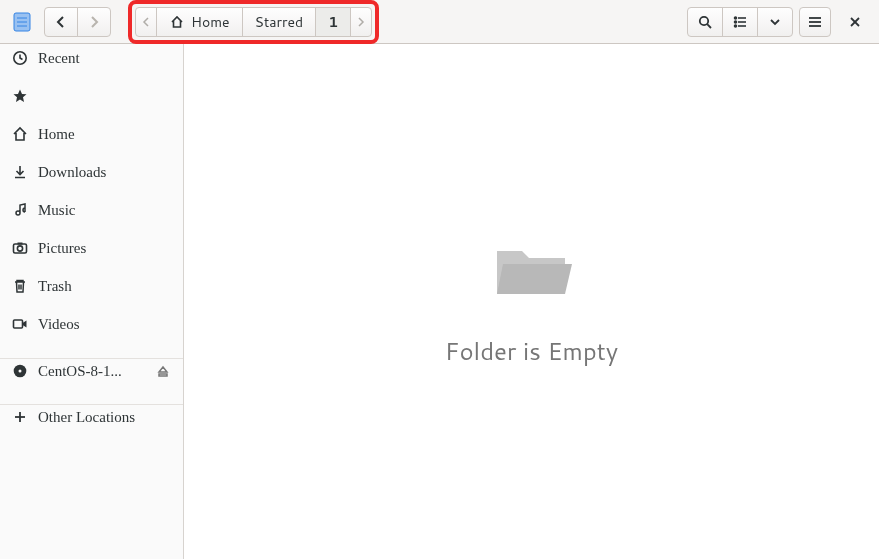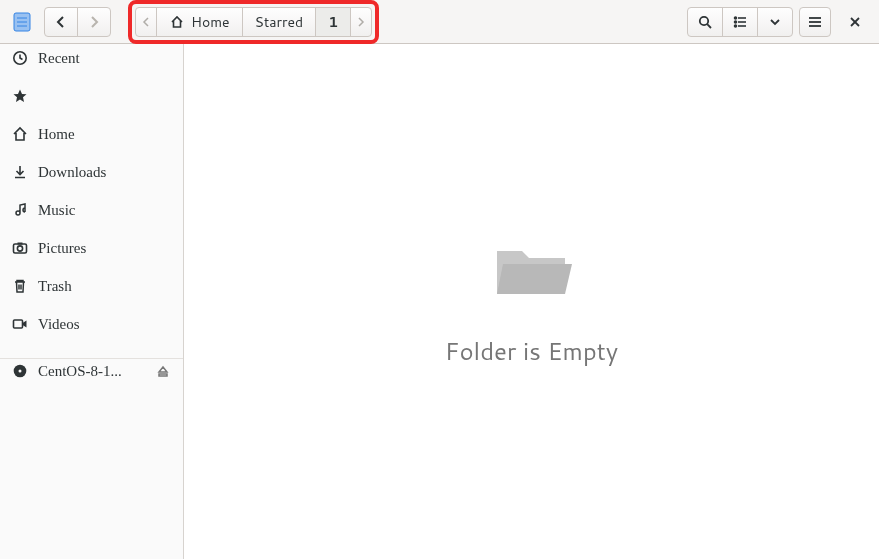--- a/index.html
+++ b/index.html
@@ -224,20 +224,29 @@
               <circle cx="8" cy="8" r="1.5" fill="#fafafa"></circle>
             </svg>
           </span>
         <span class="label">CentOS-8-1...</span>
         <span class="icon eject">
             <svg width="14" height="14" viewBox="0 0 14 14">
               <path d="M3 8 L7 3 L11 8 Z M3 10 H11 V12 H3 Z" fill="none" stroke="#777" stroke-width="1.5"></path>
             </svg>
           </span>
       </div>
+      <div class="side-item sep">
+        <span class="icon">
+            <svg width="14" height="14" viewBox="0 0 14 14" stroke="#2e3436" stroke-width="1.8">
+              <line x1="7" y1="2" x2="7" y2="12"></line>
+              <line x1="2" y1="7" x2="12" y2="7"></line>
+            </svg>
+          </span>
+        <span class="label">Other Locations</span>
+      </div>
     </div>
 
     <div class="main">
       <span class="empty-icon">
         <svg width="90" height="70" viewBox="0 0 90 70">
             <path d="M10 15 H35 L42 22 H78 V58 H10 Z" fill="#c7c7c7"></path>
             <path d="M16 28 H85 L78 58 H10 Z" fill="#b8b8b8"></path>
           </svg>
       </span>
       <div class="empty-text">Folder is Empty</div>

